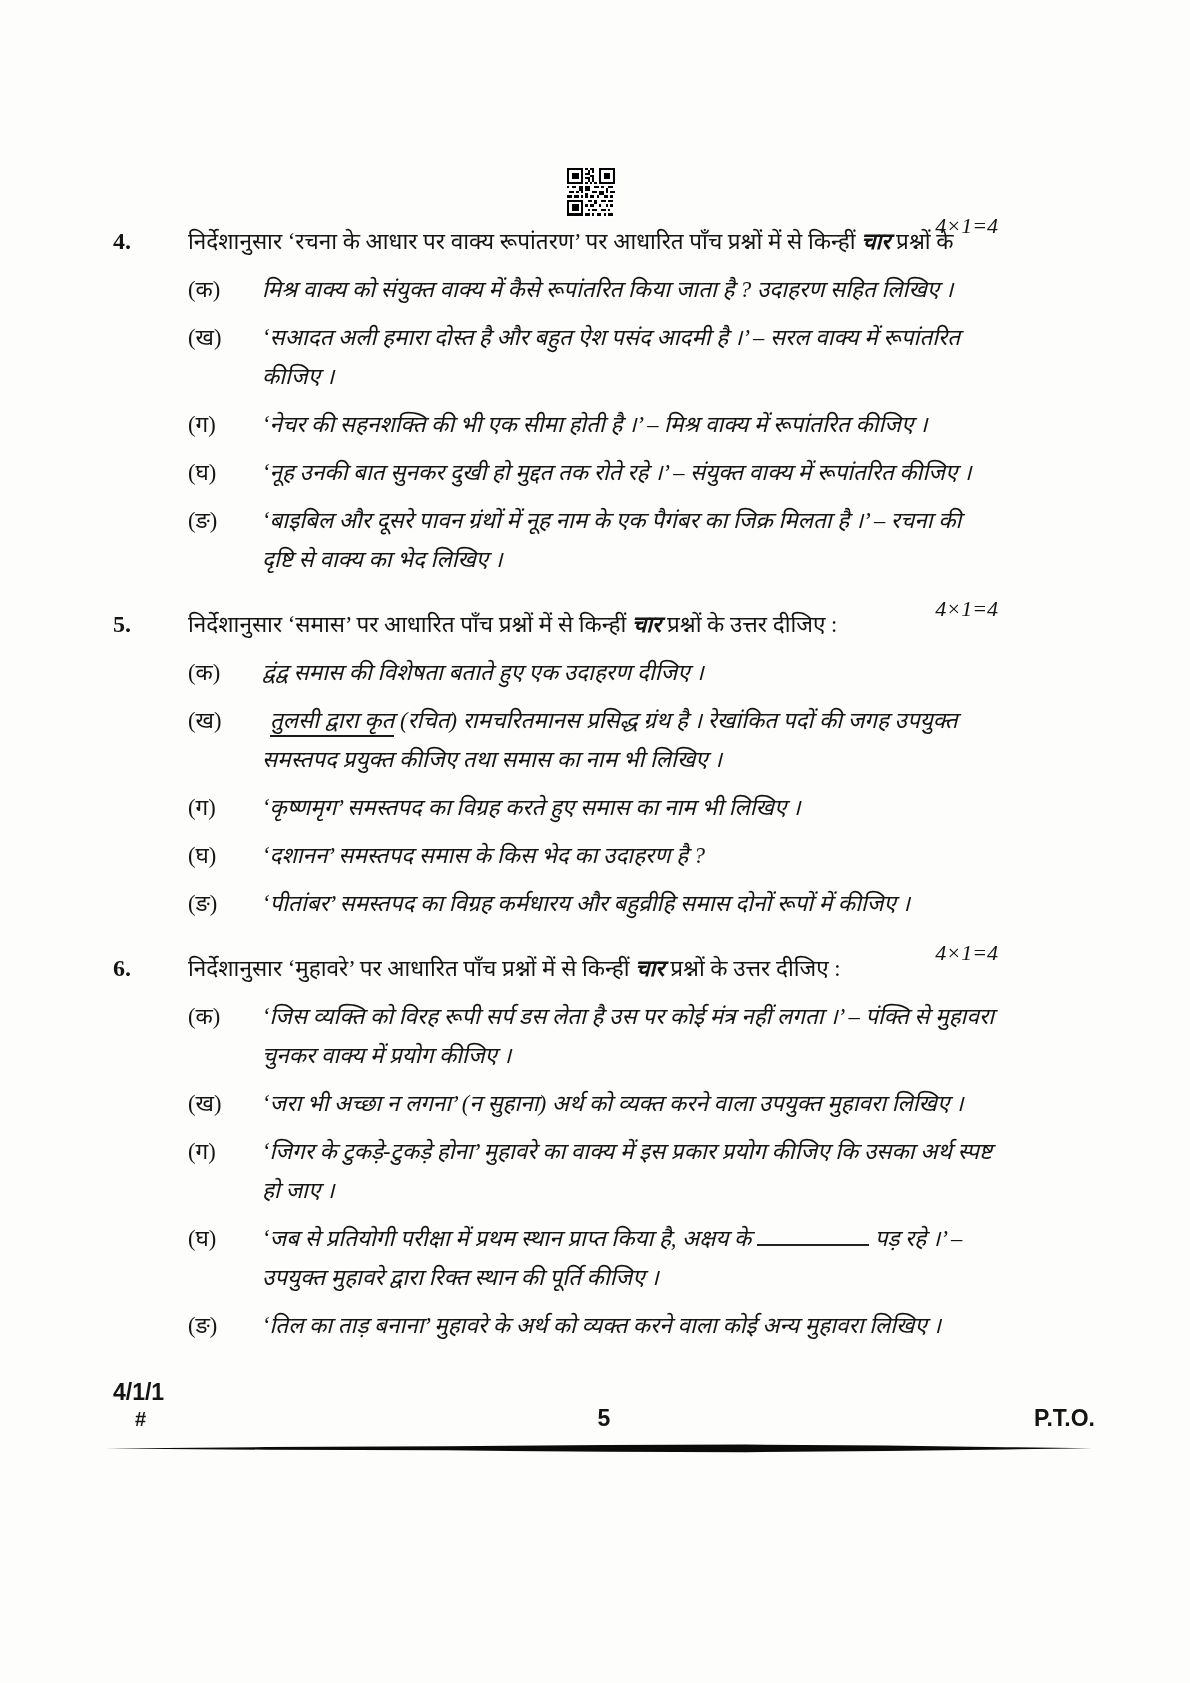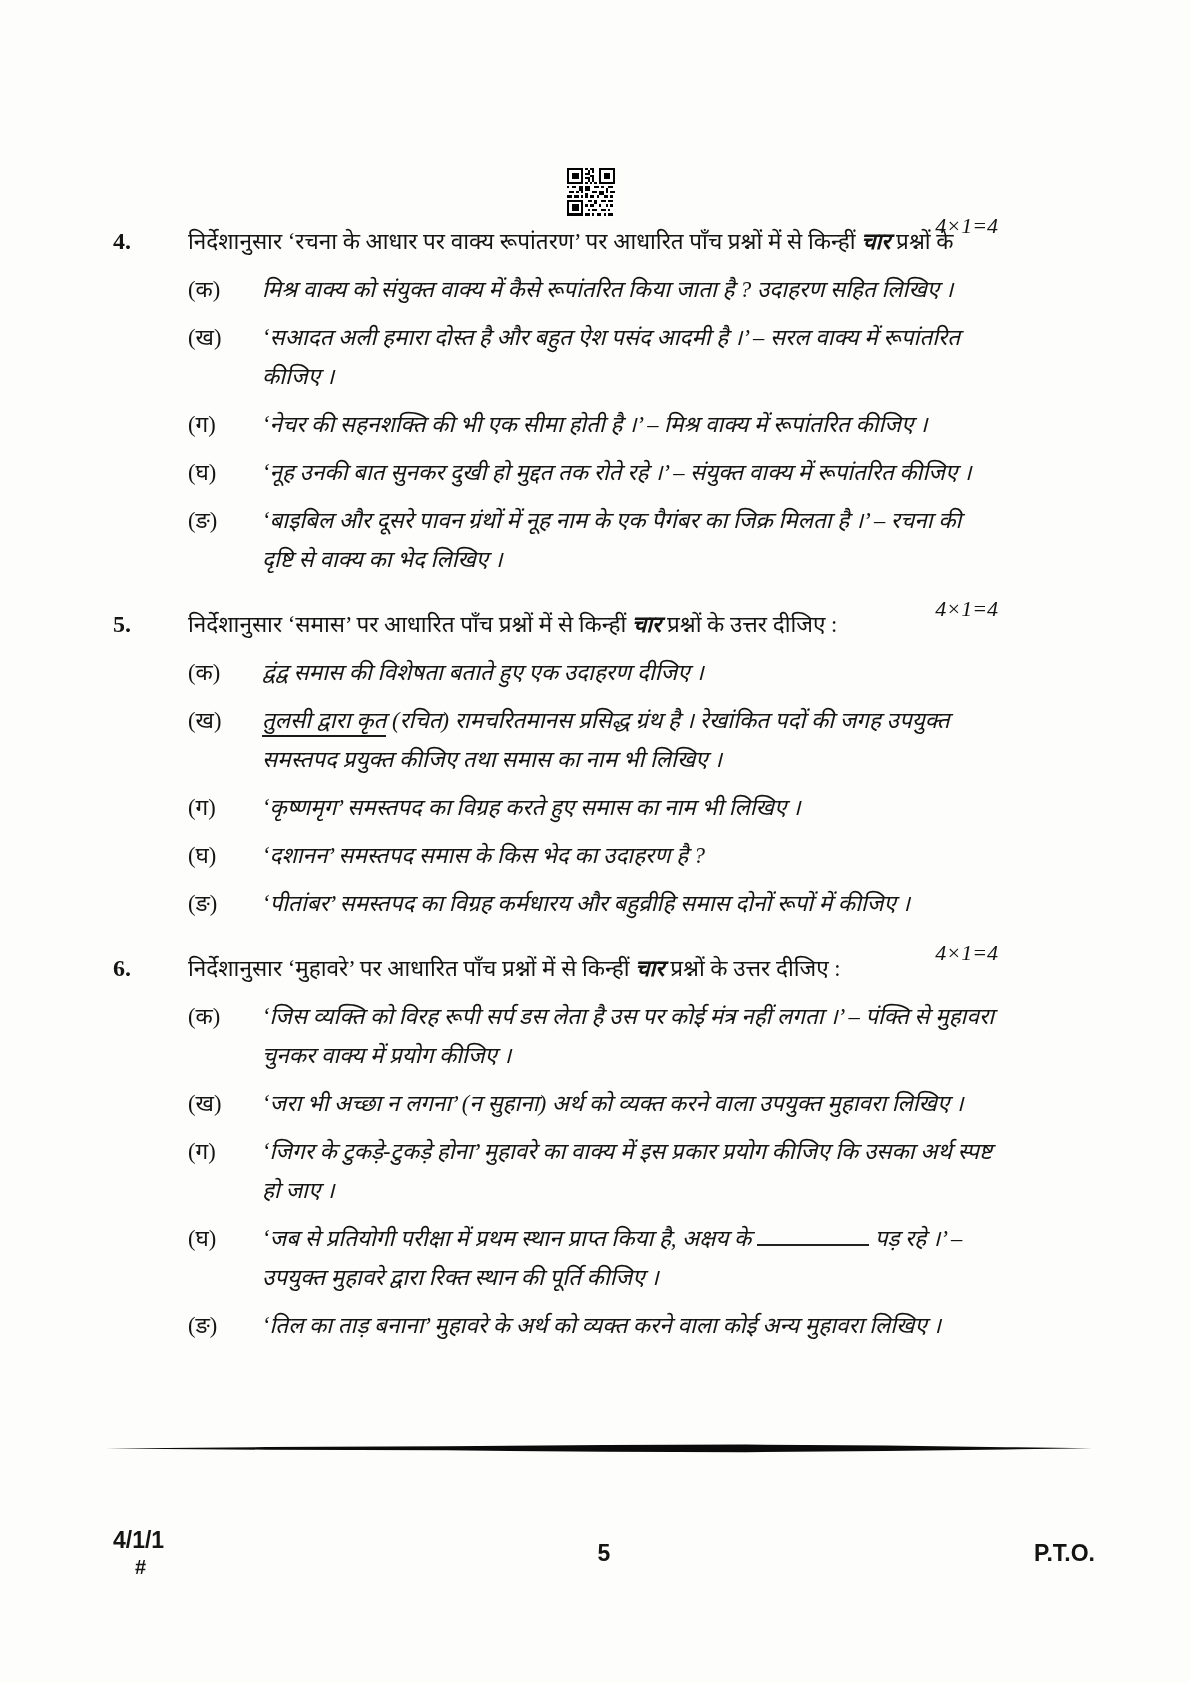--- a/index.html
+++ b/index.html
@@ -26,29 +26,29 @@
   .marks{
     position:absolute;right:0;bottom:16px;
     font-style:italic;font-size:22px;line-height:39px;
     font-family:"Liberation Serif","DejaVu Serif",serif;
     margin-top:40px;
   }
   .intro .line2{padding-right:90px;}
   .sub-row{display:flex;margin-top:9px;font-size:22.5px;line-height:39px;}
   .sub-label{width:74px;flex:0 0 74px;}
   .sub-text{flex:1;min-width:0;padding-right:2px;font-style:italic;}
-  .uline{border-bottom:2px solid #1a1a1a;padding-bottom:2px;}
+  .uline{border-bottom:2px solid #1a1a1a;padding-bottom:2px;margin-left:8px;}
   .blank{
     display:inline-block;width:112px;height:14px;
     border-bottom:2px solid #222;vertical-align:baseline;
   }
   .footer-rule{position:absolute;left:106px;top:1444px;width:986px;height:9px;}
   .footer-row{
-    position:absolute;left:113px;top:1526px;width:982px;
-    display:flex;align-items:center;
+    position:absolute;left:113px;top:1378px;width:982px;
+    display:flex;align-items:flex-end;
     font-family:"Liberation Sans","DejaVu Sans",sans-serif;
     font-weight:bold;font-size:23px;line-height:28px;
   }
   .footer-left{flex:0 0 220px;}
   .footer-hash{margin-left:22px;font-size:20px;line-height:26px;}
   .footer-center{flex:1;text-align:center;}
   .footer-right{flex:0 0 220px;text-align:right;}
 </style>
 </head>
 <body>

